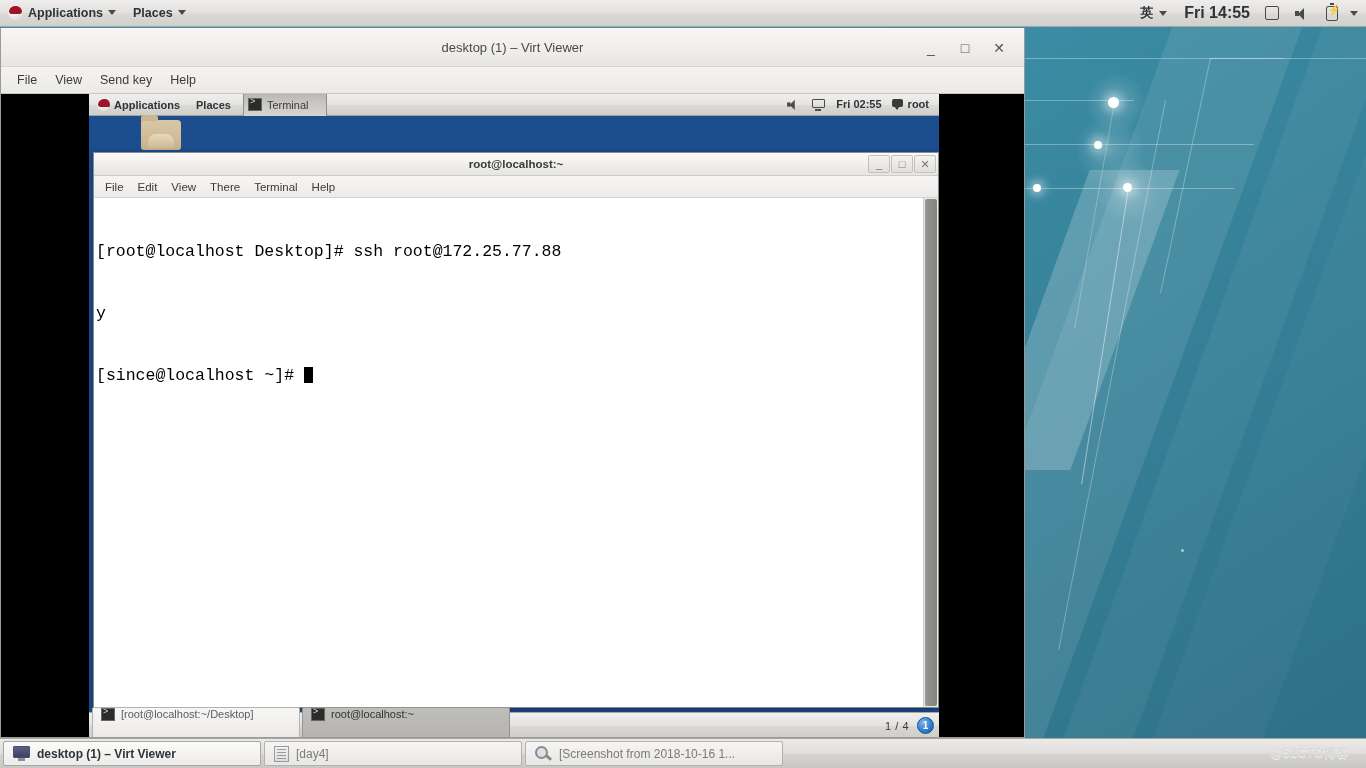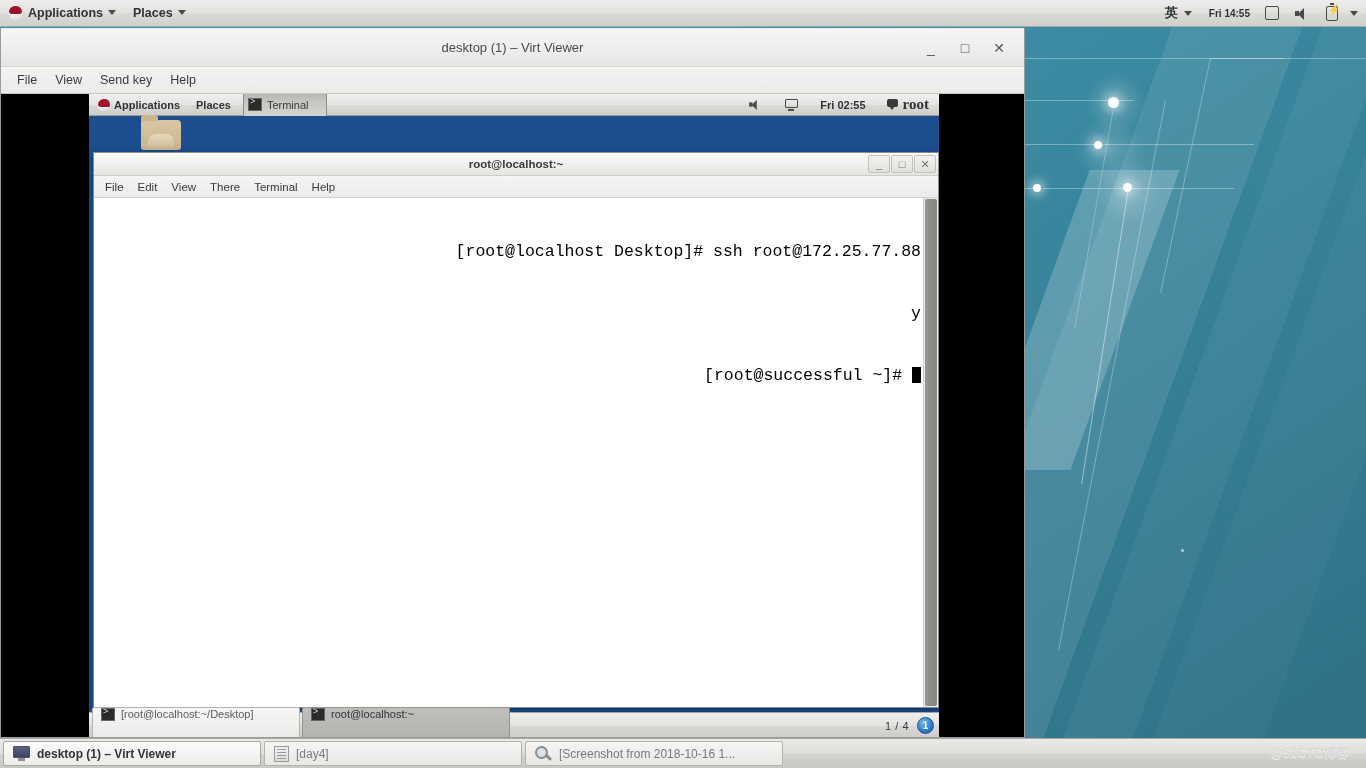--- a/index.html
+++ b/index.html
@@ -63,21 +63,21 @@
     position: relative; overflow: hidden; display: inline-block;
   }
   .rh-logo::after {
     content: ""; position: absolute; left: 1px; top: 1px; width: 13px; height: 8px;
     background: #a0142a; border-radius: 7px 7px 3px 3px;
   }
   .caret-down {
     width: 0; height: 0; border-left: 4px solid transparent; border-right: 4px solid transparent;
     border-top: 5px solid #4a4a4a; display: inline-block;
   }
-  .hp-clock { font-weight: bold; font-size: 10px; padding: 0 7px; }
+  .hp-clock { font-weight: bold; font-size: 16px; padding: 0 7px; }
   .hp-ime { font-weight: bold; font-size: 13px; padding-left: 6px; }
   .ic { display: inline-block; vertical-align: middle; }
 
   
   .vv-window {
     position: absolute; left: 0; top: 28px; width: 1025px; height: 710px;
     background: #f2f1f0;
     border: 1px solid #9a9a9a; border-top: none;
     display: flex; flex-direction: column;
   }
@@ -125,23 +125,23 @@
     font-size: 11px; color: #3a3a3a; margin-left: 4px; min-width: 84px;
   }
   .term-mini {
     width: 14px; height: 13px; background: #2b2b2b; border: 1px solid #666;
     position: relative; flex: 0 0 14px;
   }
   .term-mini::after {
     content: ">"; position: absolute; left: 1px; top: -2px; font-size: 9px; color: #dcdcdc;
     font-family: "Liberation Mono", monospace;
   }
-  .gp-right { margin-left: auto; display: flex; align-items: center; padding-right: 6px; gap: 17px; }
+  .gp-right { margin-left: auto; display: flex; align-items: flex-start; padding-right: 6px; gap: 6px; }
   .gp-clock { font-size: 11px; font-weight: bold; padding: 0 4px; }
-  .gp-user { font-size: 15px; font-weight: bold; display: flex; align-items: center; gap: 4px; padding-right: 4px; font-family: Liberation Serif, serif; }
+  .gp-user { font-size: 11px; font-weight: bold; display: flex; align-items: center; gap: 4px; padding-right: 4px; }
 
   .desk-icon {
     position: absolute; left: 44px; top: 26px; width: 56px; text-align: center;
   }
   .folder-glyph {
     width: 40px; height: 30px; margin: 0 auto; position: relative;
     background: linear-gradient(to bottom, #d9c7a4 0%, #c9b38c 100%);
     border-radius: 2px 4px 3px 3px;
   }
   .folder-glyph::before {
@@ -174,21 +174,21 @@
     font-size: 11px; color: #777;
     background: linear-gradient(to bottom, #f4f3f1 0%, #e2e0dd 100%);
     border: 1px solid #c3c1be; border-radius: 2px;
   }
   .gterm-menubar {
     height: 22px; flex: 0 0 22px; display: flex; align-items: center; padding-left: 4px;
     background: linear-gradient(to bottom, #f6f5f4 0%, #edebe9 100%);
     border-bottom: 1px solid #d4d2cf;
   }
   .gterm-menu { font-size: 11.5px; color: #3a3a3a; padding: 2px 7px; }
-  .gterm-body { flex: 1; display: flex; background: #ffffff; overflow: hidden; text-align: right; }
+  .gterm-body { flex: 1; display: flex; background: #ffffff; overflow: hidden; }
   .gterm-screen {
     flex: 1; padding: 3px 2px 0 2px;
     font-family: "Liberation Mono", "DejaVu Sans Mono", monospace;
     font-size: 16.5px; line-height: 20.6px; color: #000000;
     white-space: pre; overflow: hidden;
   }
   .cursor-blk {
     display: inline-block; width: 9px; height: 16px; background: #000;
     vertical-align: -3px;
   }
@@ -457,21 +457,21 @@
             <div class="gterm-menu">Edit</div>
             <div class="gterm-menu">View</div>
             <div class="gterm-menu">There</div>
             <div class="gterm-menu">Terminal</div>
             <div class="gterm-menu">Help</div>
           </div>
           <div class="gterm-body">
             <div class="gterm-screen">
               <div>[root@localhost Desktop]# ssh root@172.25.77.88</div>
               <div>y</div>
-              <div><span>[root@successful ~]# </span><span class="cursor-blk"></span></div>
+              <div><span>[since@localhost ~]# </span><span class="cursor-blk"></span></div>
             </div>
             <div class="gterm-scroll">
               <div class="gterm-thumb"></div>
             </div>
           </div>
         </div>
 
         <div class="guest-taskbar">
           <div class="tb-task inactive">
             <span class="term-mini"></span>

